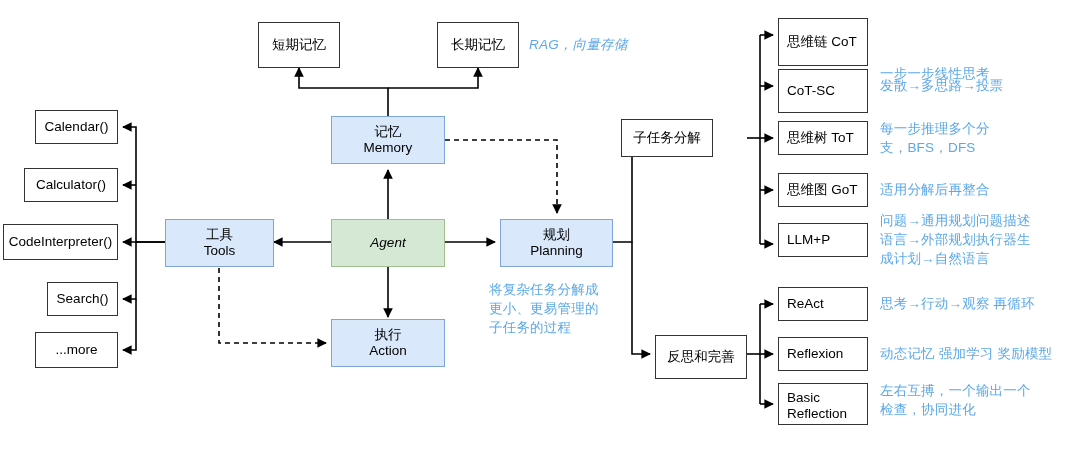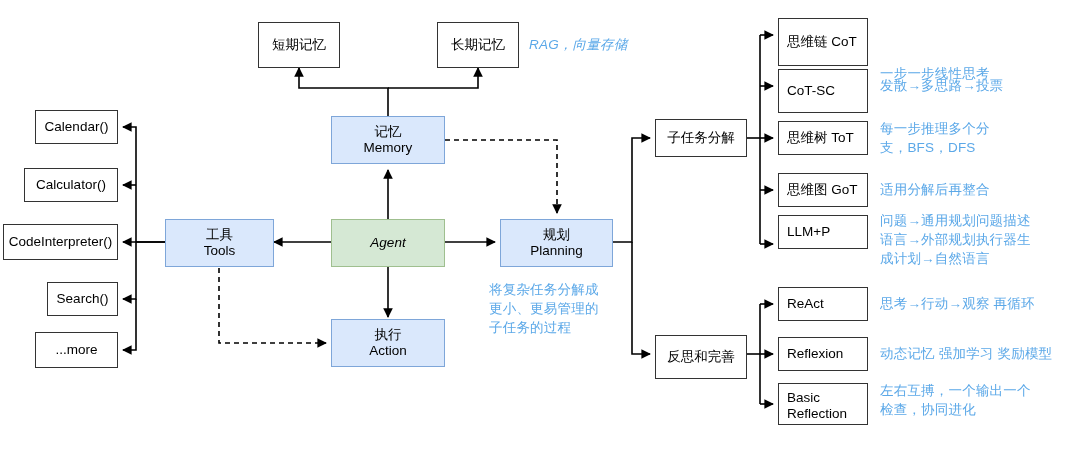--- a/index.html
+++ b/index.html
@@ -117,38 +117,38 @@
   <div class="node gray" style="left:35px;top:110px;width:83px;height:34px;">Calendar()</div>
 
   <div class="node gray" style="left:24px;top:168px;width:94px;height:34px;">Calculator()</div>
 
   <div class="node gray" style="left:3px;top:224px;width:115px;height:36px;text-align:right;">CodeInterpreter()</div>
 
   <div class="node gray" style="left:47px;top:282px;width:71px;height:34px;">Search()</div>
 
   <div class="node gray" style="left:35px;top:332px;width:83px;height:36px;">...more</div>
 
-  <div class="node gray" style="left:655px;top:119px;width:92px;height:38px;">子任务分解</div>
+  <div class="node gray" style="left:621px;top:119px;width:92px;height:38px;">子任务分解</div>
 
   <div class="node gray" style="left:655px;top:335px;width:92px;height:44px;">反思和完善</div>
 
   <div class="node gray left-text" style="left:778px;top:18px;width:90px;height:48px;">思维链 CoT</div>
   <div class="anno" style="left:880px;top:18px;width:200px;margin-top:46px;">一步一步线性思考</div>
 
   <div class="node gray left-text" style="left:778px;top:69px;width:90px;height:44px;">CoT-SC</div>
   <div class="anno" style="left:880px;top:76px;width:200px;">发散→多思路→投票</div>
 
   <div class="node gray left-text" style="left:778px;top:121px;width:90px;height:34px;">思维树 ToT</div>
   <div class="anno" style="left:880px;top:119px;width:190px;">每一步推理多个分
 支，BFS，DFS</div>
 
   <div class="node gray left-text" style="left:778px;top:173px;width:90px;height:34px;">思维图 GoT</div>
   <div class="anno" style="left:880px;top:180px;width:200px;">适用分解后再整合</div>
 
-  <div class="node gray left-text" style="left:778px;top:215px;width:90px;height:34px;">LLM+P</div>
+  <div class="node gray left-text" style="left:778px;top:223px;width:90px;height:34px;">LLM+P</div>
   <div class="anno" style="left:880px;top:211px;width:200px;">问题→通用规划问题描述
 语言→外部规划执行器生
 成计划→自然语言</div>
 
   <div class="node gray left-text" style="left:778px;top:287px;width:90px;height:34px;">ReAct</div>
   <div class="anno" style="left:880px;top:294px;width:210px;">思考→行动→观察 再循环</div>
 
   <div class="node gray left-text" style="left:778px;top:337px;width:90px;height:34px;">Reflexion</div>
   <div class="anno" style="left:880px;top:344px;width:215px;">动态记忆 强加学习 奖励模型</div>
 

